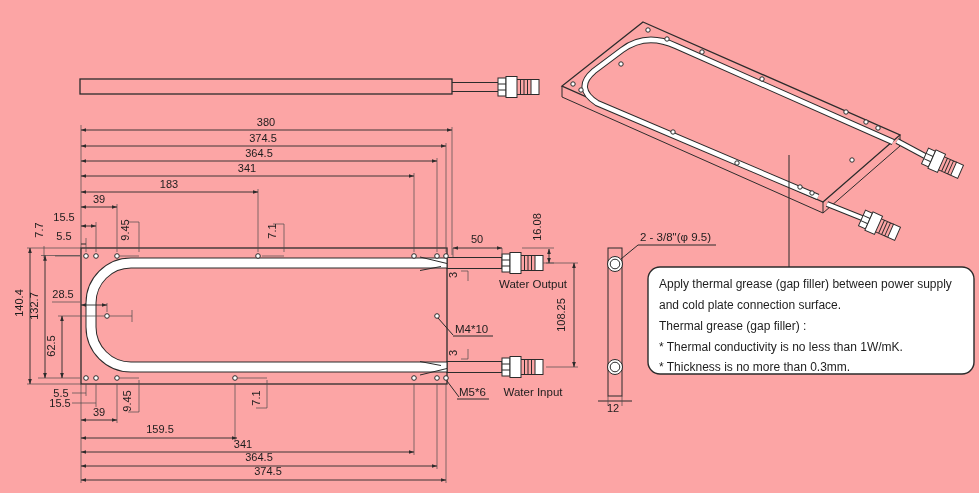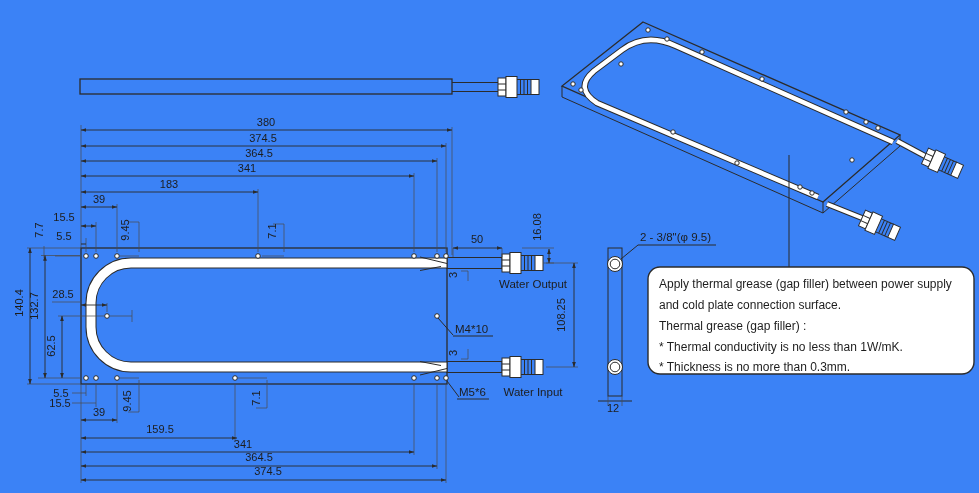--- a/index.html
+++ b/index.html
@@ -1,16 +1,16 @@
 <!DOCTYPE html>
 <html><head>
 <meta charset="utf-8">
 <style>
   html,body{margin:0;padding:0;background:#fff;}
-  #canvas{position:relative;width:979px;height:493px;background:#3b82f6;overflow:hidden;}
+  #canvas{position:relative;width:979px;height:493px;background:#fca5a5;overflow:hidden;}
   svg text{font-family:"Liberation Sans",sans-serif;fill:#1d1d1d;}
   .dt{font-size:11px;text-anchor:middle;}
   .lbl{font-size:11.5px;}
   .lblm{font-size:11.5px;text-anchor:middle;}
   .note{font-size:12px;}
   .s{stroke:#2b2b2b;stroke-width:1;fill:none;}
   .s13{stroke-width:1.3;}
   .thin{stroke:#4a4a4a;stroke-width:0.7;fill:none;}
   .dim{stroke:#2b2b2b;stroke-width:0.9;fill:none;marker-start:url(#arr);marker-end:url(#arr);}
   .hole{fill:#fff;stroke:#2b2b2b;stroke-width:1;}

